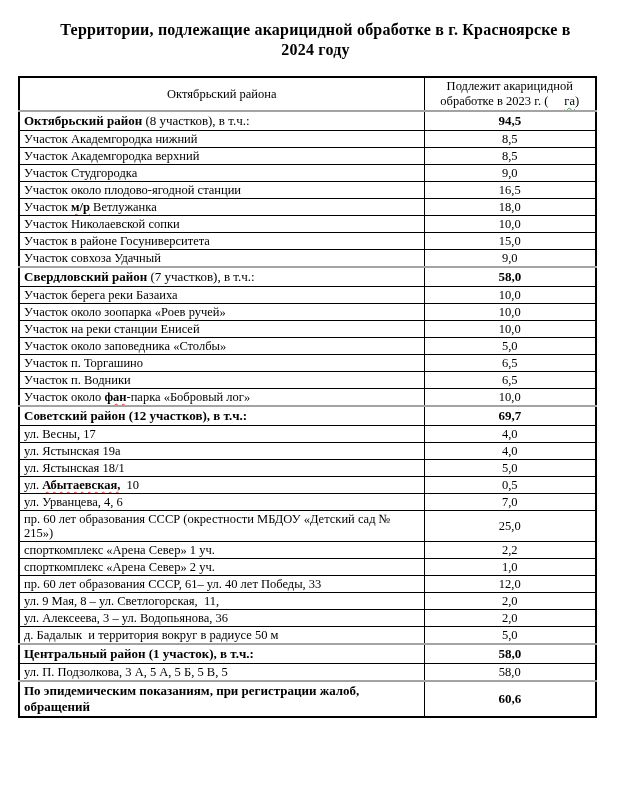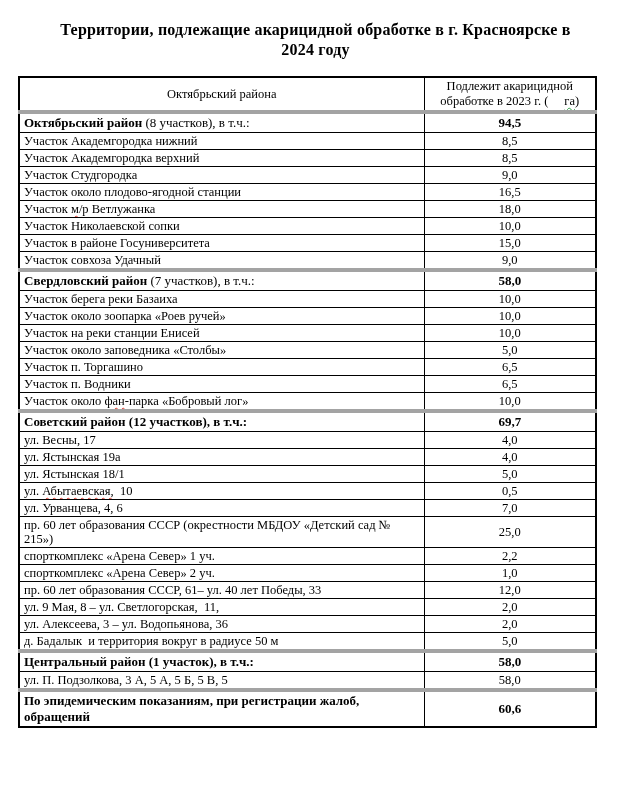--- a/index.html
+++ b/index.html
@@ -45,29 +45,30 @@
   td.c1 {
     text-align: left;
     padding: 1px 2px 1px 4px;
     line-height: 14px;
   }
   td.c2 {
     text-align: center;
     padding: 1px 4px;
     line-height: 14px;
   }
-  tr.section td { font-size: 13px; line-height: 16px; border-top: 4px solid #a3a3a3; }
+  tr.section td { font-size: 13px; line-height: 16px; border-top: 2px solid #a3a3a3; }
   .b { font-weight: bold; }
 
   .sq-red {
     text-decoration-line: underline;
     text-decoration-style: wavy;
     text-decoration-color: #e03a2f;
     text-decoration-thickness: 1px;
     text-underline-offset: 2px;
+    font-weight: bold;
   }
   .sq-green {
     text-decoration-line: underline;
     text-decoration-style: wavy;
     text-decoration-color: #2f9e44;
     text-decoration-thickness: 1px;
     text-underline-offset: 2px;
     margin-left: 16px;
   }
 </style>

